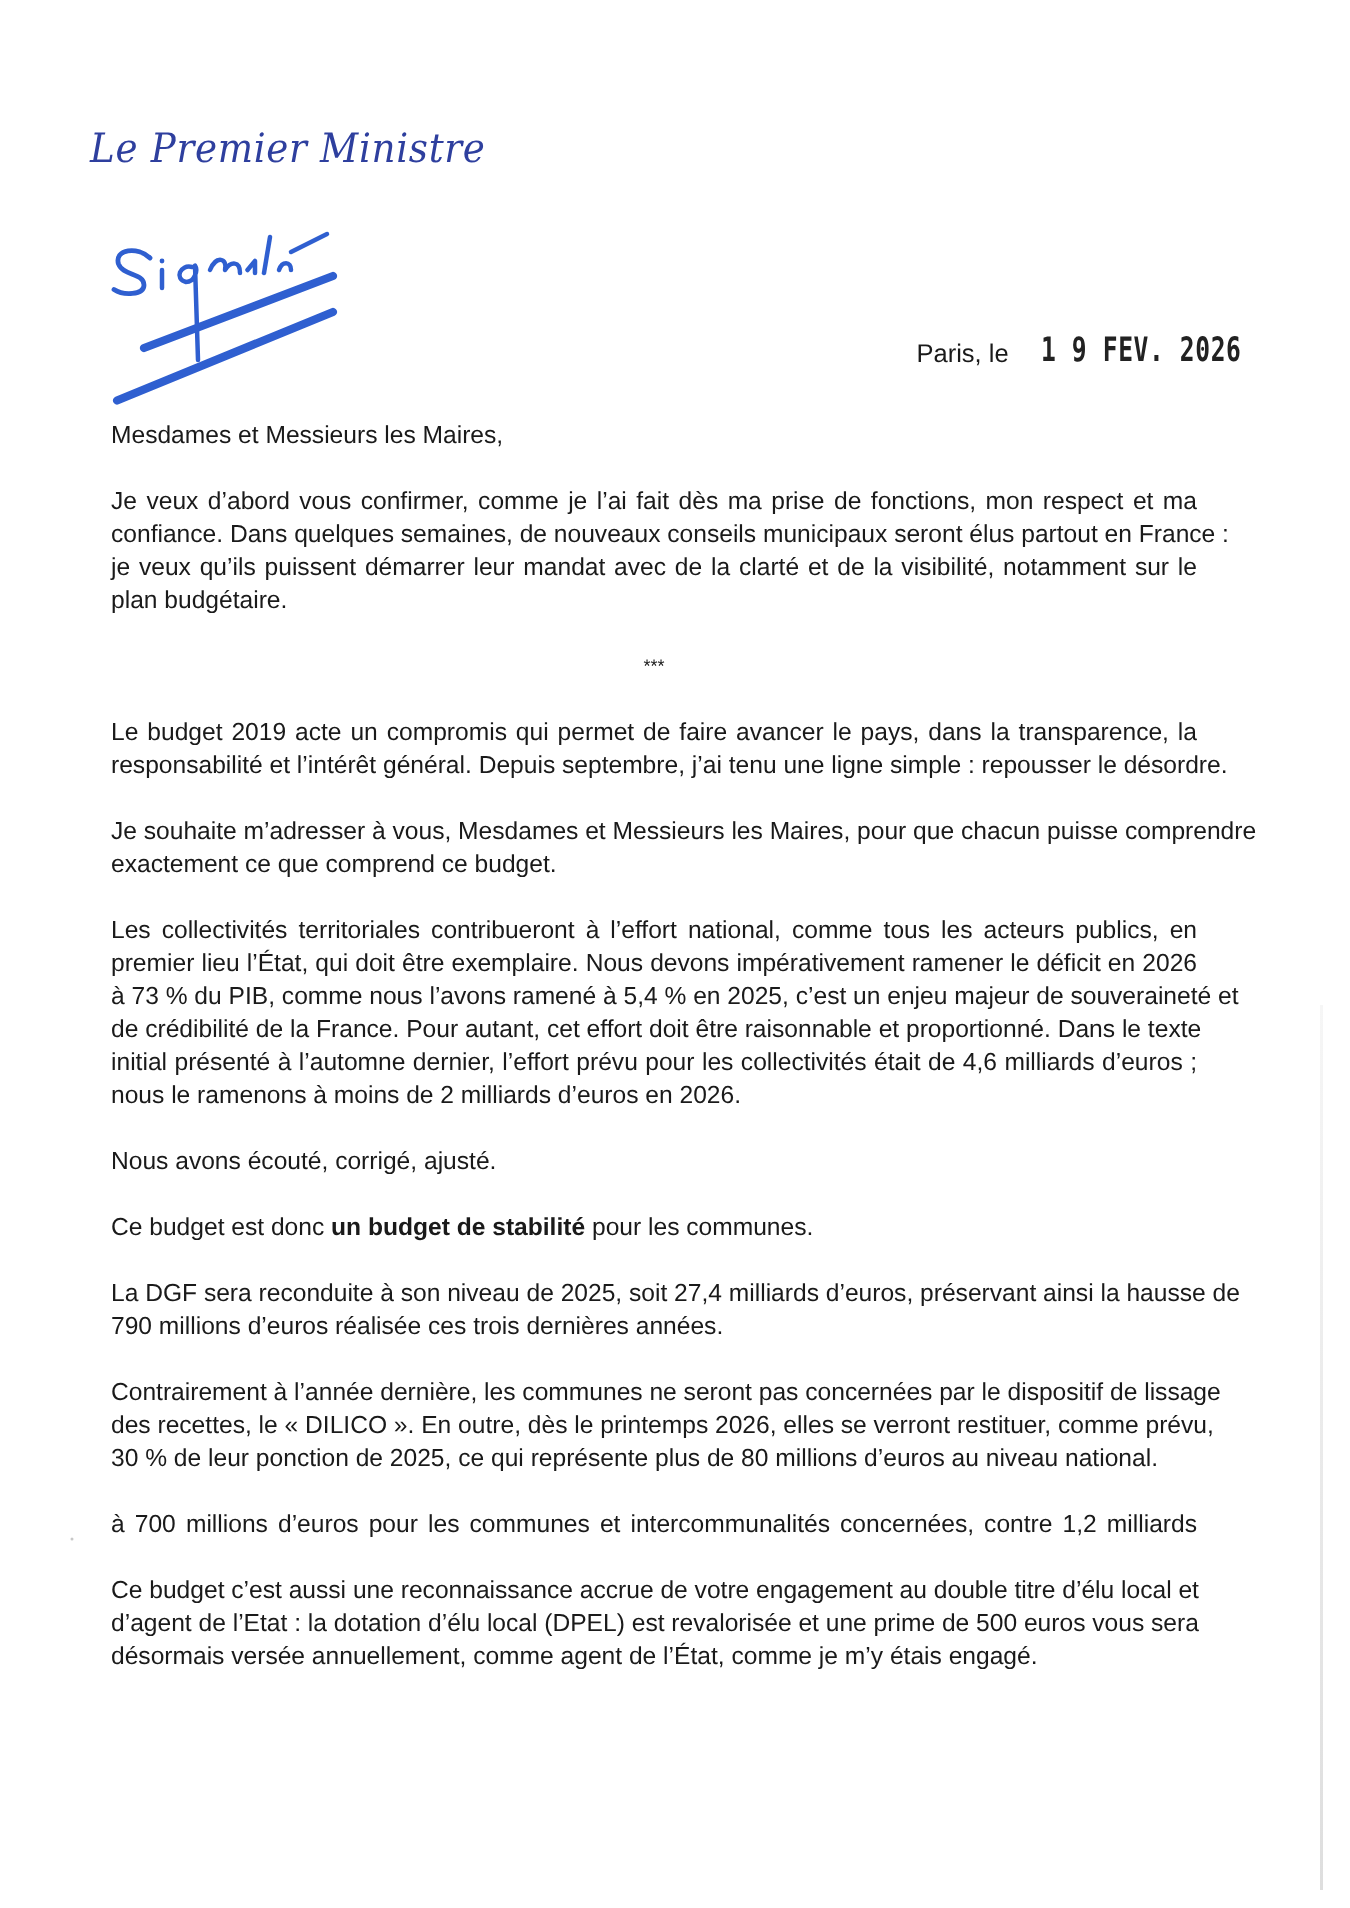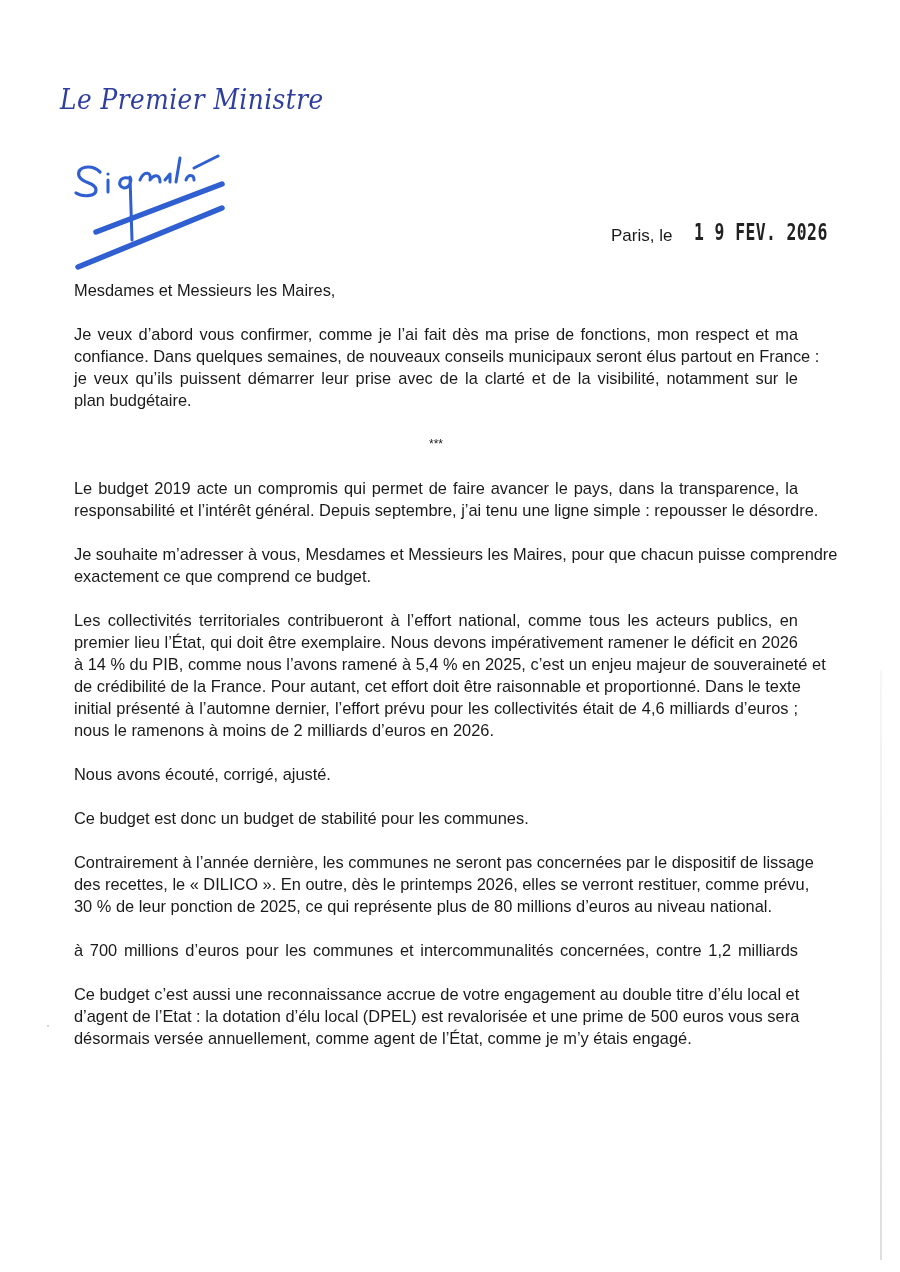--- a/index.html
+++ b/index.html
@@ -87,21 +87,21 @@
     .line.last {
       text-align-last: left;
     }
     .separator {
       text-align: center;
       margin: 0 0 22px 0;
       height: 22px;
       font-size: 12px;
       line-height: 22px;
     }
-    b { font-weight: normal; }
+    b { font-weight: bold; }
     .scan-line {
       position: absolute;
       left: 880px;
       top: 670px;
       width: 2px;
       height: 590px;
       background: linear-gradient(#f6f6f6, #dedede);
     }
     .scan-dot {
       position: absolute;
@@ -149,53 +149,57 @@
 
   <div class="body-text">
 
     <div class="para">
       <span class="line last">Mesdames et Messieurs les Maires,</span>
     </div>
 
     <div class="para">
       <span class="line">Je veux d’abord vous confirmer, comme je l’ai fait dès ma prise de fonctions, mon respect et ma</span>
       <span class="line">confiance. Dans quelques semaines, de nouveaux conseils municipaux seront élus partout en France :</span>
-      <span class="line">je veux qu’ils puissent démarrer leur prise avec de la clarté et de la visibilité, notamment sur le</span>
+      <span class="line">je veux qu’ils puissent démarrer leur mandat avec de la clarté et de la visibilité, notamment sur le</span>
       <span class="line last">plan budgétaire.</span>
     </div>
 
     <div class="separator">***</div>
 
     <div class="para" style="margin-top:10px;">
       <span class="line">Le budget 2019 acte un compromis qui permet de faire avancer le pays, dans la transparence, la</span>
       <span class="line">responsabilité et l’intérêt général. Depuis septembre, j’ai tenu une ligne simple : repousser le désordre.</span>
     </div>
 
     <div class="para">
       <span class="line">Je souhaite m’adresser à vous, Mesdames et Messieurs les Maires, pour que chacun puisse comprendre</span>
       <span class="line last">exactement ce que comprend ce budget.</span>
     </div>
 
     <div class="para">
       <span class="line">Les collectivités territoriales contribueront à l’effort national, comme tous les acteurs publics, en</span>
       <span class="line">premier lieu l’État, qui doit être exemplaire. Nous devons impérativement ramener le déficit en 2026</span>
-      <span class="line">à 14 % du PIB, comme nous l’avons ramené à 5,4 % en 2025, c’est un enjeu majeur de souveraineté et</span>
+      <span class="line">à 73 % du PIB, comme nous l’avons ramené à 5,4 % en 2025, c’est un enjeu majeur de souveraineté et</span>
       <span class="line">de crédibilité de la France. Pour autant, cet effort doit être raisonnable et proportionné. Dans le texte</span>
       <span class="line">initial présenté à l’automne dernier, l’effort prévu pour les collectivités était de 4,6 milliards d’euros ;</span>
       <span class="line last">nous le ramenons à moins de 2 milliards d’euros en 2026.</span>
     </div>
 
     <div class="para">
       <span class="line last">Nous avons écouté, corrigé, ajusté.</span>
     </div>
 
     <div class="para">
       <span class="line last"><span>Ce budget est donc </span><b>un budget de stabilité</b><span> pour les communes.</span></span>
     </div>
 
+    <div class="para">
+      <span class="line">La DGF sera reconduite à son niveau de 2025, soit 27,4 milliards d’euros, préservant ainsi la hausse de</span>
+      <span class="line last">790 millions d’euros réalisée ces trois dernières années.</span>
+    </div>
 
     <div class="para">
       <span class="line">Contrairement à l’année dernière, les communes ne seront pas concernées par le dispositif de lissage</span>
       <span class="line">des recettes, le « DILICO ». En outre, dès le printemps 2026, elles se verront restituer, comme prévu,</span>
       <span class="line last">30 % de leur ponction de 2025, ce qui représente plus de 80 millions d’euros au niveau national.</span>
     </div>
 
     <div class="para">
       <span class="line">à 700 millions d’euros pour les communes et intercommunalités concernées, contre 1,2 milliards</span>
     </div>

